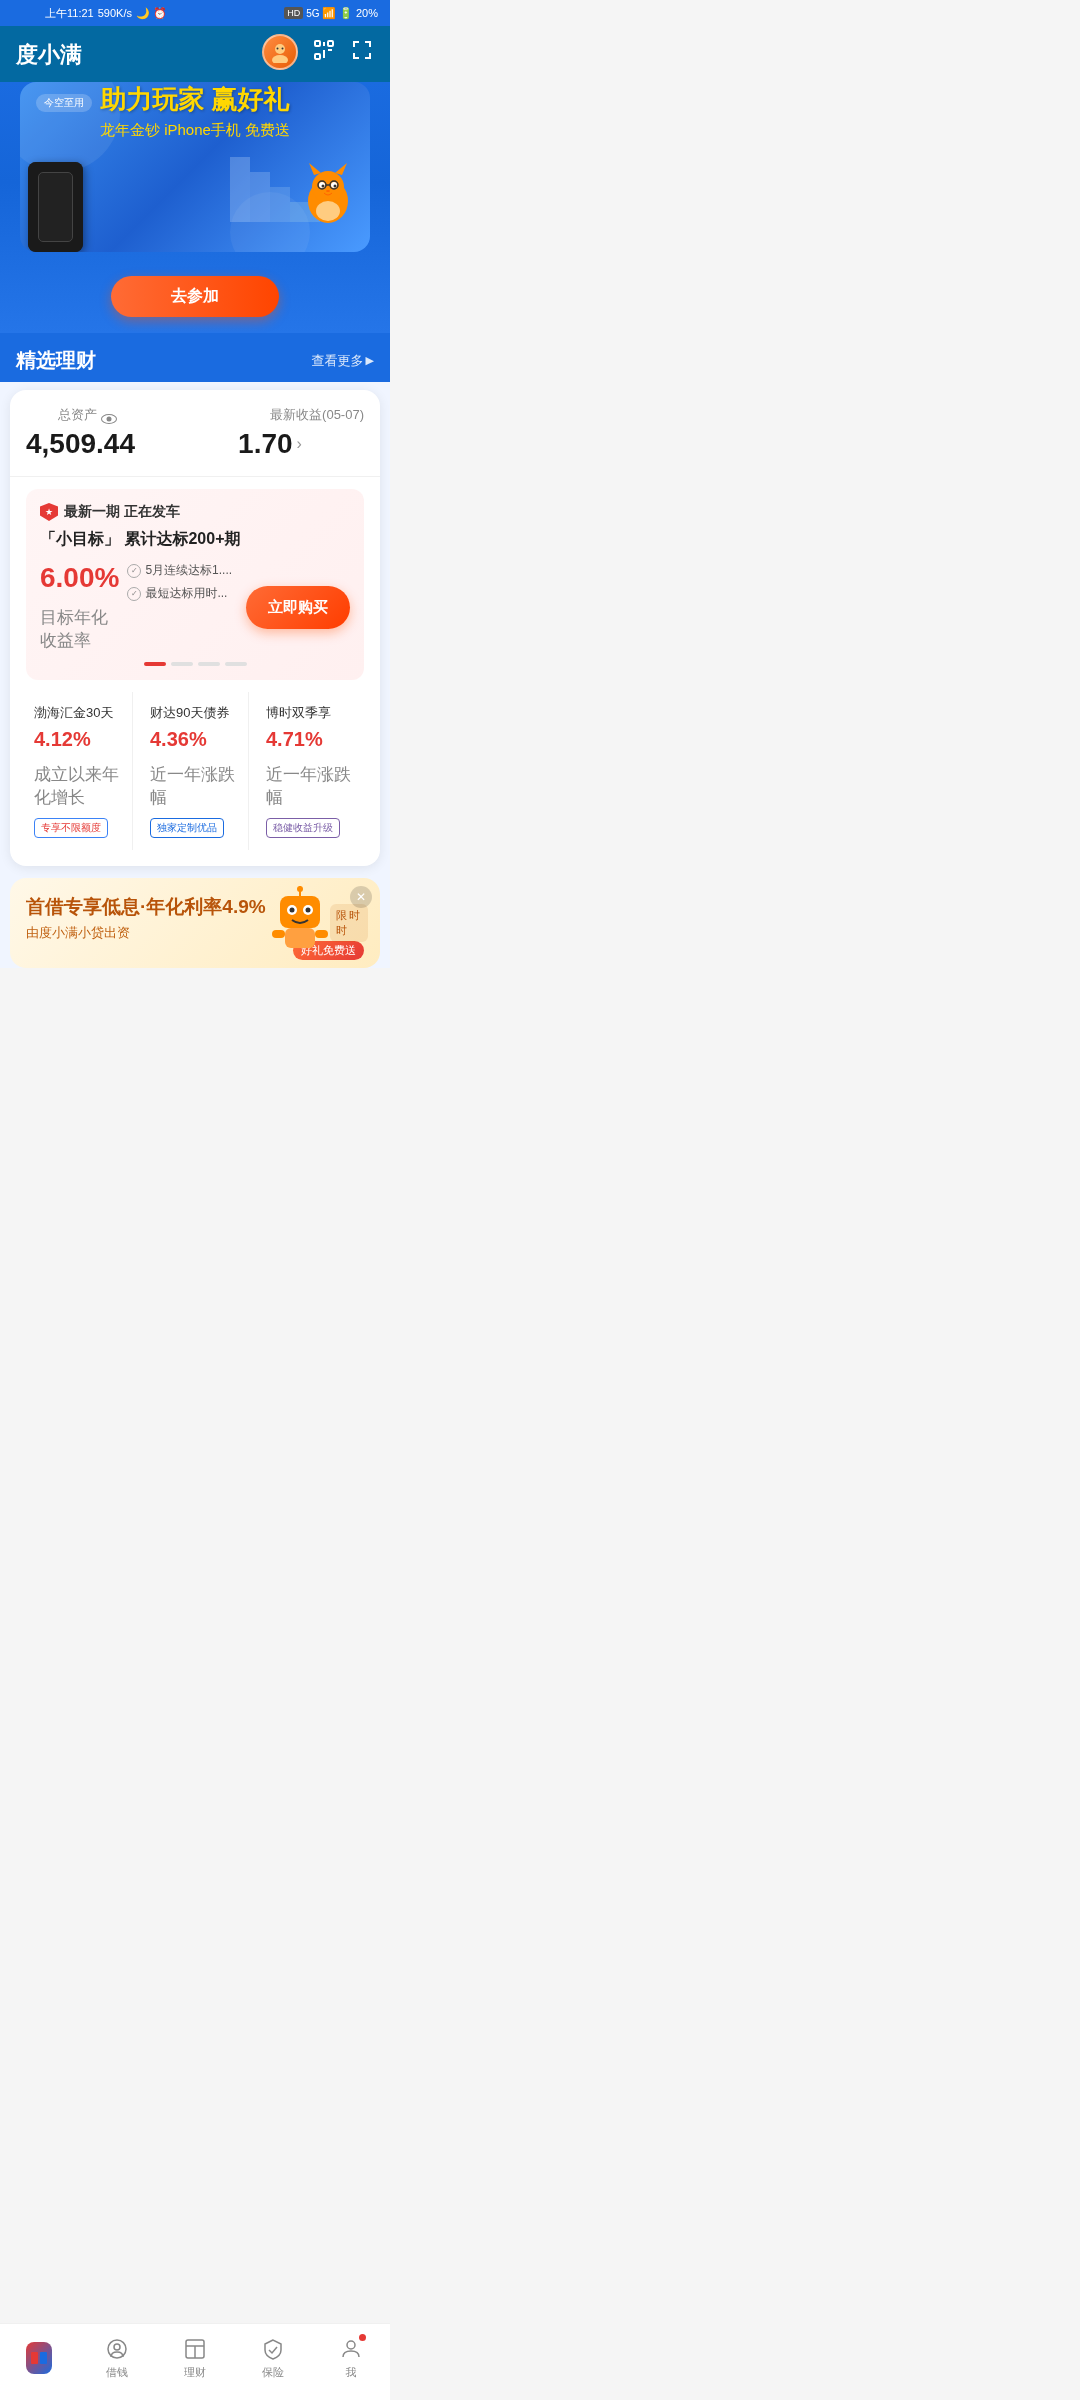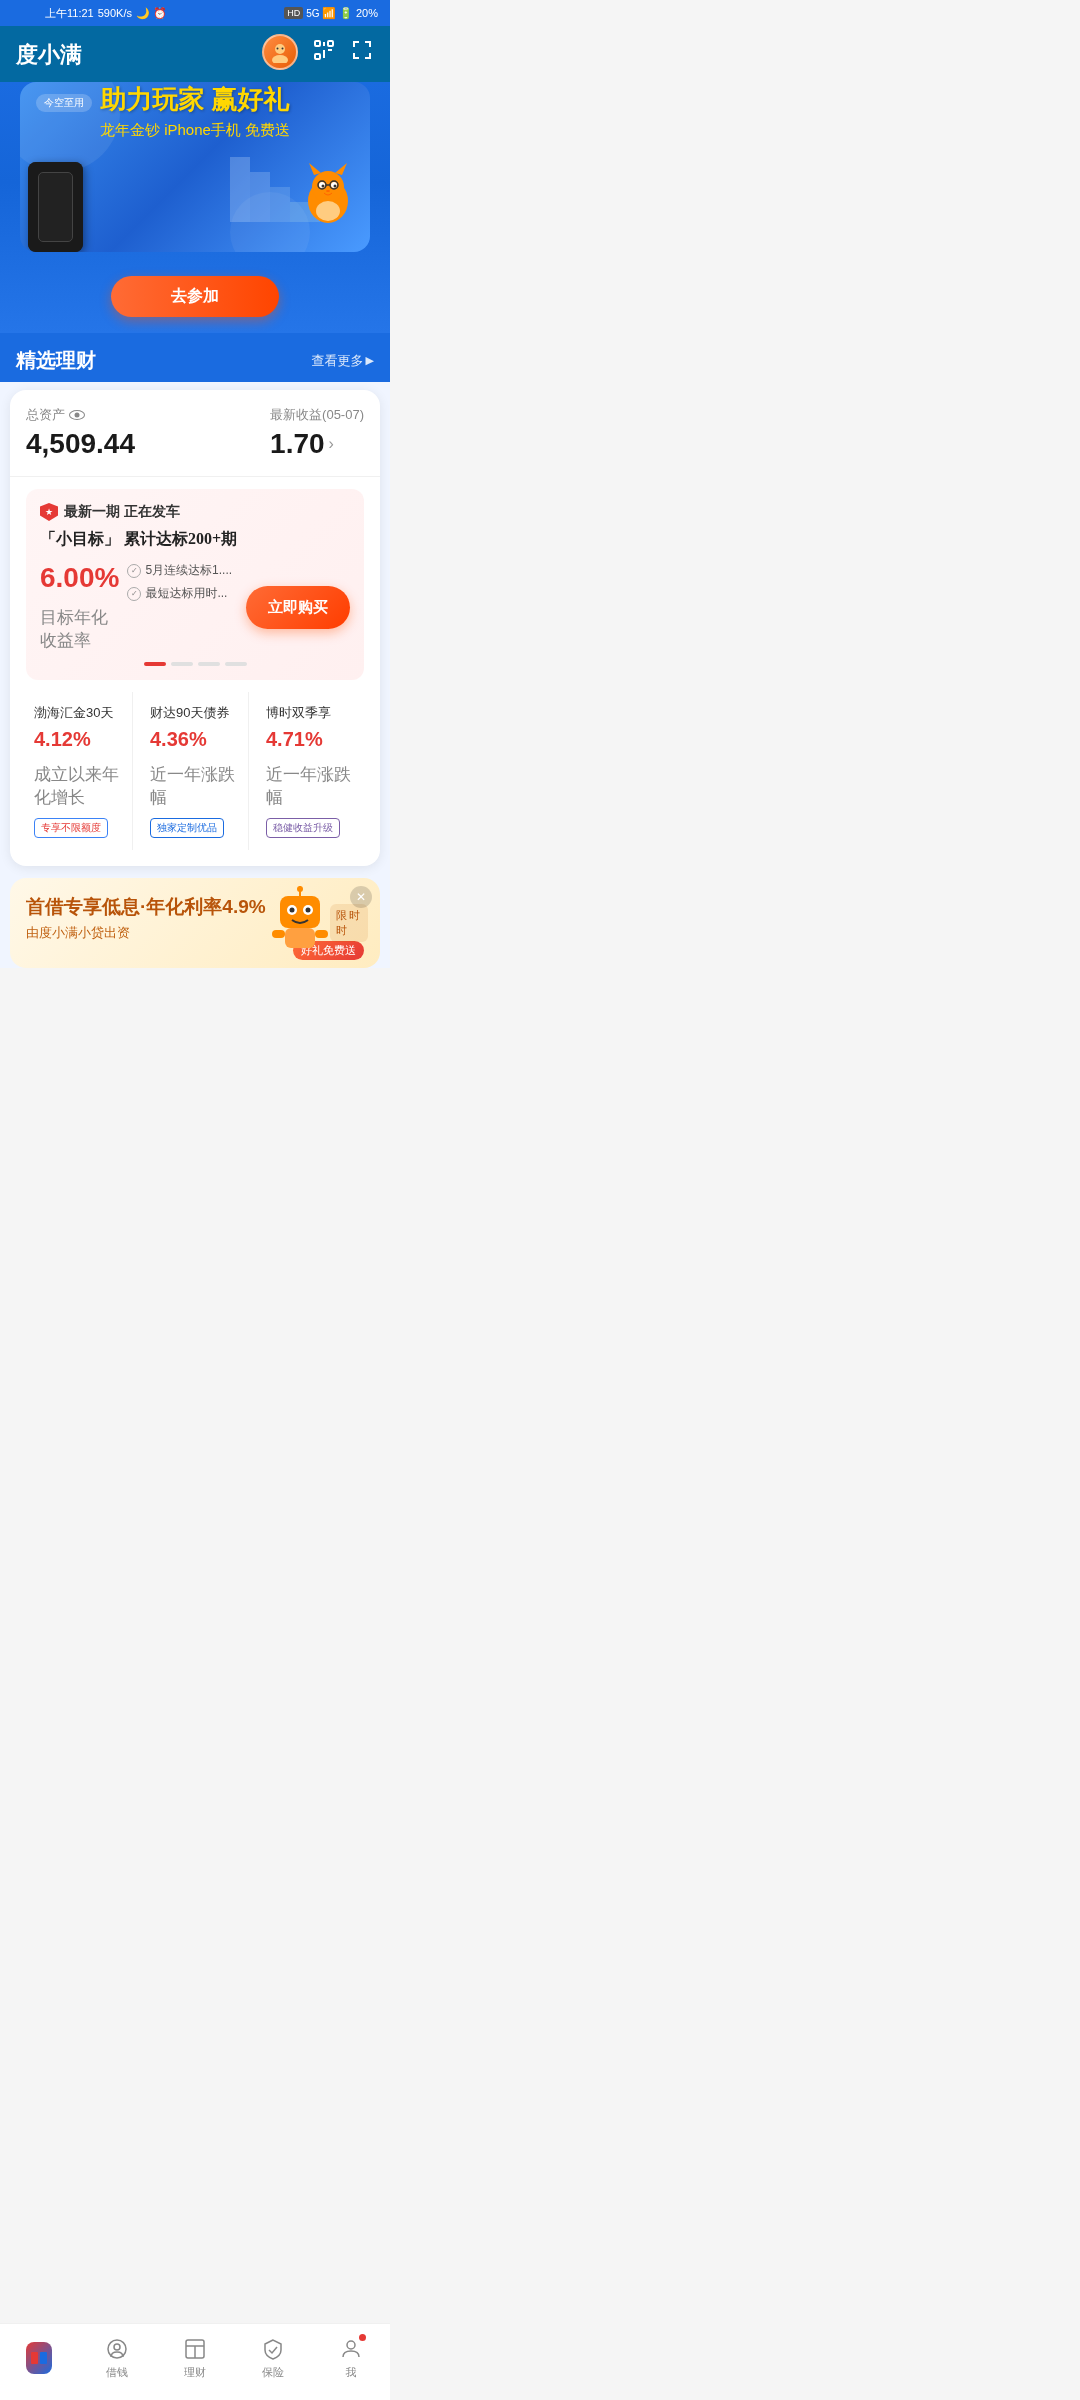--- a/index.html
+++ b/index.html
@@ -195,22 +195,23 @@
       margin-bottom: 16px;
     }
     .assets-left, .assets-right {
       display: flex;
       flex-direction: column;
     }
     .assets-label {
       color: #888;
       font-size: 13px;
       display: flex;
-      align-items: center;
+      align-items: flex-end;
       gap: 4px;
+      margin-left: 32px;
     }
     .assets-value {
       color: #1a1a1a;
       font-size: 28px;
       font-weight: bold;
       margin-top: 4px;
     }
     .assets-right-row {
       display: flex;
       align-items: center;
@@ -247,21 +248,20 @@
     .product-badge-text {
       color: #333;
       font-size: 14px;
       font-weight: 600;
     }
     .product-name {
       color: #222;
       font-size: 16px;
       font-weight: bold;
       margin-bottom: 12px;
-      font-family: Liberation Serif, serif;
     }
     .product-details-row {
       display: flex;
       align-items: flex-start;
       justify-content: space-between;
     }
     .product-rate-section {
       flex: 1;
     }
     .rate-value {

